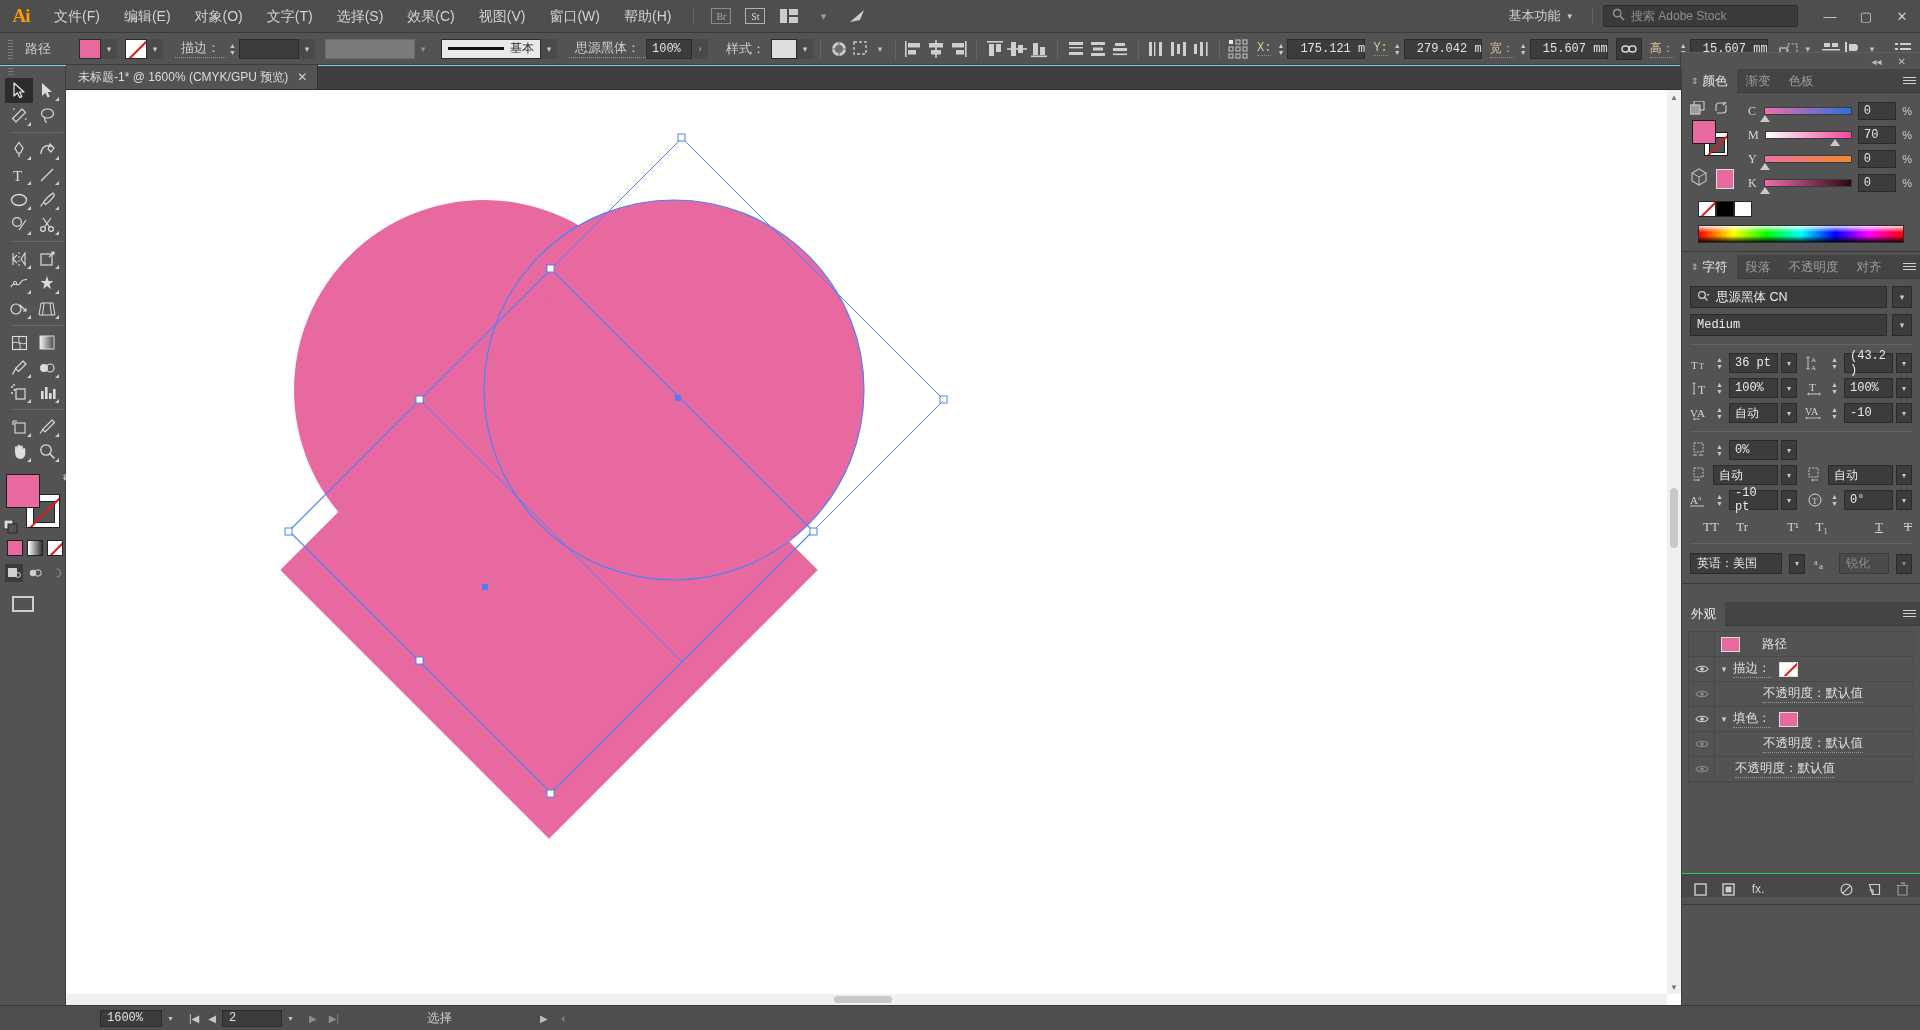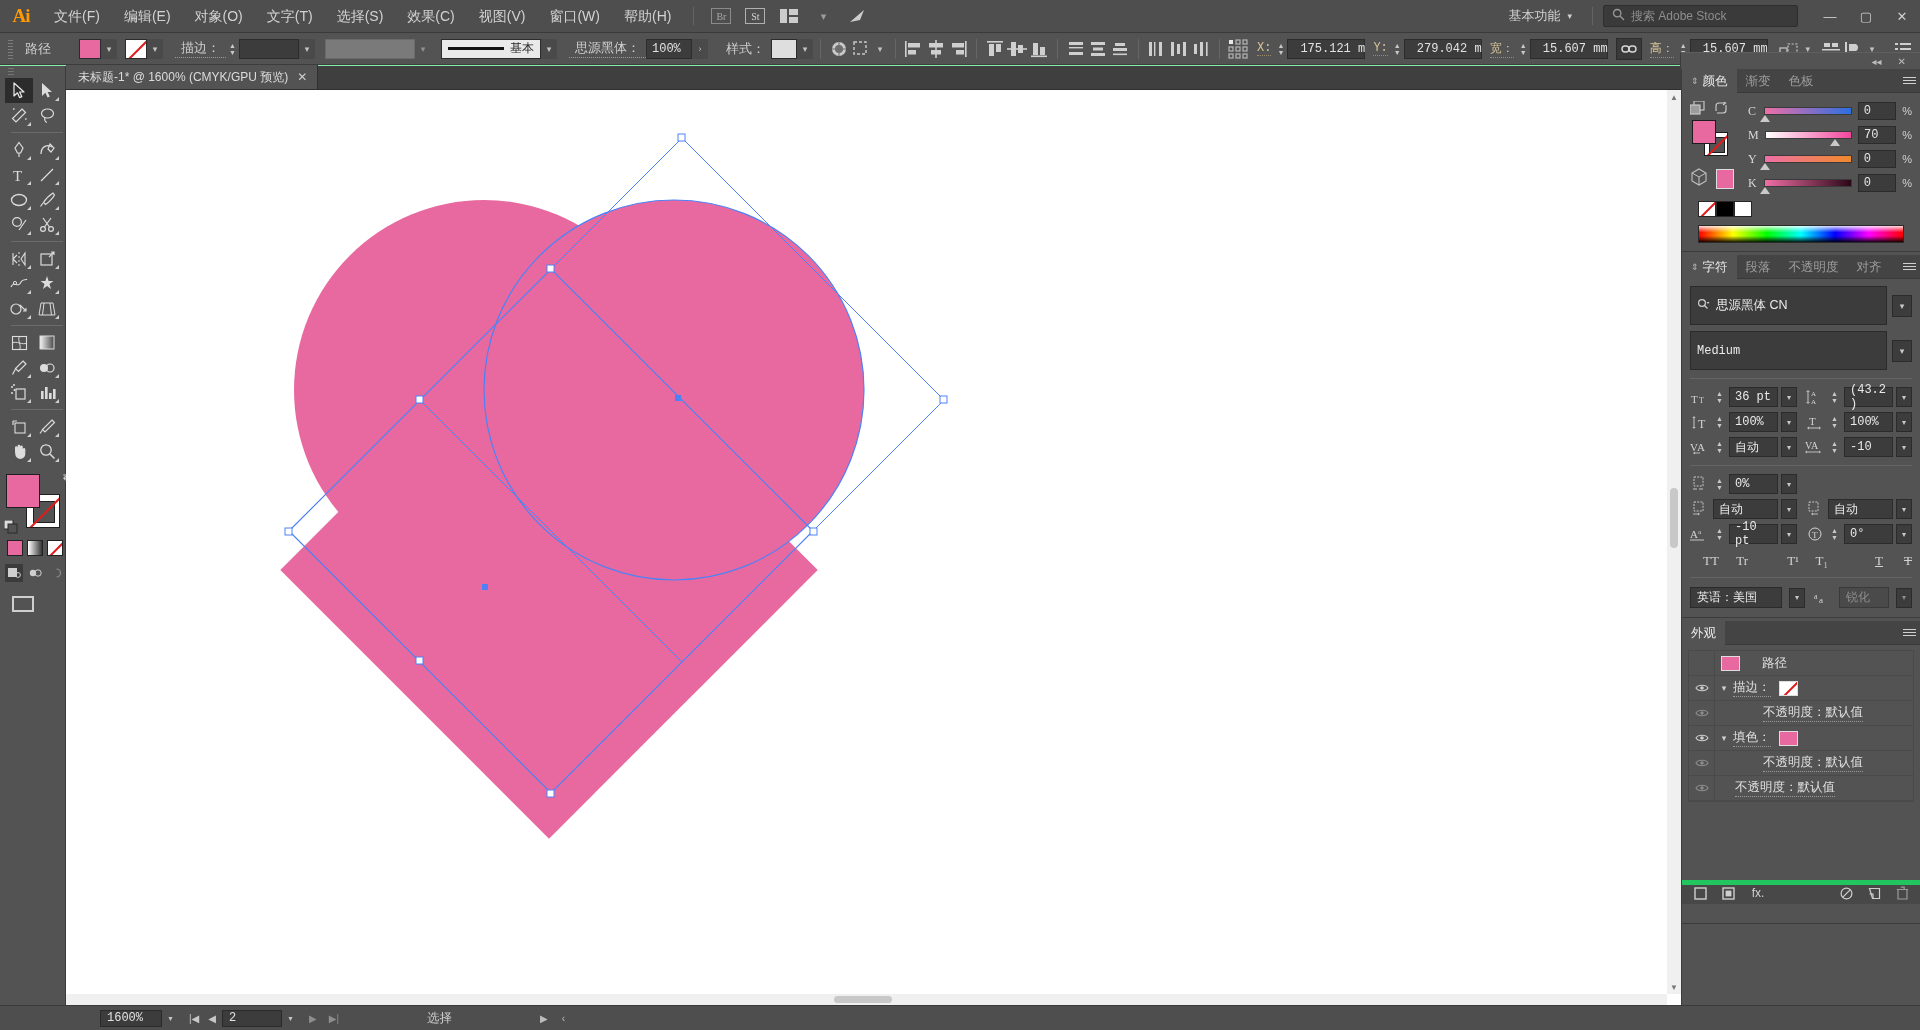--- a/index.html
+++ b/index.html
@@ -3,21 +3,21 @@
 <meta charset="utf-8">
 <style>
   * { box-sizing: border-box; margin: 0; padding: 0; }
   html, body {
     width: 1920px; height: 1030px;
     background: #535353;
     font-family: "Liberation Sans", sans-serif;
     overflow: hidden;
     -webkit-font-smoothing: antialiased;
   }
-  .app { position: relative; width: 1920px; height: 1030px; background: #86efac; }
+  .app { position: relative; width: 1920px; height: 1030px; background: #7dd3fc; }
 
   
   .menubar {
     position: absolute; left: 0; top: 0; width: 1920px; height: 33px;
     background: #4e4e4e; display: flex; align-items: center;
     border-bottom: 1px solid #3a3a3a;
   }
   .ai-logo {
     width: 42px; height: 33px; display: flex; align-items: center; justify-content: center;
     color: #ff9a00; font-size: 19px; font-weight: bold; font-family: "Liberation Serif", serif;
@@ -258,21 +258,21 @@
     margin: 8px 8px 0 8px; height: 18px; border: 1px solid #2a2a2a;
     background:
       linear-gradient(to bottom, rgba(255,255,255,0.85), rgba(255,255,255,0) 40%, rgba(0,0,0,0) 62%, rgba(0,0,0,0.9)),
       linear-gradient(to right, #ff0000, #ffff00, #00ff00, #00ffff, #0000ff, #ff00ff, #ff0000);
   }
 
   
   .char-body { padding: 7px 8px 9px 8px; }
   .cf-row { display: flex; align-items: center; gap: 5px; margin-bottom: 6px; }
   .cf-input {
-    flex: 1; height: 39px; background: #3c3c3c; border: 1px solid #2b2b2b; color: #eaeaea;
+    flex: 1; height: 22px; background: #3c3c3c; border: 1px solid #2b2b2b; color: #eaeaea;
     font-size: 12.5px; display: flex; align-items: center; gap: 6px; padding: 0 6px;
   }
   .cf-input.mono { font-family: "Liberation Mono", monospace; font-size:12px; }
   .cf-drop {
     width: 20px; height: 22px; background: #3c3c3c; border: 1px solid #2b2b2b;
     display:flex;align-items:center;justify-content:center;color:#c8c8c8;font-size:9px;
   }
   .cgrid { display: grid; grid-template-columns: 1fr 1fr; gap: 5px 8px; margin-top: 7px; }
   .cg-cell { display: flex; align-items: center; gap: 3px; }
   .cg-ico { width: 20px; height: 20px; display:flex;align-items:center;justify-content:center;color:#d4d4d4;font-size:12px; }
@@ -297,22 +297,22 @@
   }
   .ap-eye { width: 26px; display:flex; align-items:center; justify-content:center; color:#cfcfcf; font-size:11px; border-right:1px solid #4a4a4a; height:25px;}
   .ap-eye.dim { color: #8d8d8d; }
   .ap-eye.empty { color: transparent; }
   .ap-arrow { width: 18px; display:flex;align-items:center;justify-content:center;color:#cfcfcf;font-size:9px; }
   .ap-sw { width: 19px; height: 15px; border: 1px solid #ddd; }
   .ap-sw.none { background:#fff; position:relative; overflow:hidden; }
   .ap-sw.none::after { content:""; position:absolute; left:-3px; top:50%; width:28px;height:2px;background:#e01b1b;transform:rotate(-45deg);}
   .ap-text { border-bottom: 1px dotted #9a9a9a; }
   .ap-foot {
-    position: absolute; left: 0; right: 0; bottom: 16px; height: 24px; background: #484848;
-    display: flex; align-items: flex-start; gap: 12px; padding: 0 10px; border-top:5px solid #22c55e;
+    position: absolute; left: 0; right: 0; bottom: 4px; height: 24px; background: #484848;
+    display: flex; align-items: flex-end; gap: 12px; padding: 0 10px; border-top:1px solid #22c55e;
   }
   .ap-foot .ic { color: #cfcfcf; font-size: 12px; display:flex;align-items:center;justify-content:center; width:16px; height:16px;}
   .ap-foot .sp { margin-left: auto; }
   .ap-list-box { margin: 5px 6px; border: 1px solid #4a4a4a; }
 
   
   .statusbar {
     position: absolute; left: 0; bottom: 0; width: 1920px; height: 25px;
     background: #4e4e4e; border-top: 1px solid #3a3a3a;
     display: flex; align-items: center; font-size: 12px; color: #cdcdcd; padding-left: 16px;
@@ -1220,21 +1220,21 @@
                 <text x="1" y="9" font-size="8" font-family="Liberation Serif, serif" fill="#d4d4d4">a</text>
                 <text x="6" y="13" font-size="9" font-family="Liberation Serif, serif" fill="#d4d4d4">a</text>
               </svg>
           </span>
           <div class="aa-sel">锐化</div>
           <div class="cg-dd" style="color:#8c8c8c">▾</div>
         </div>
       </div>
     </div>
 
-    <div class="panel" style="margin-top:3px;height:303px;position:relative;">
+    <div class="panel" style="margin-top:18px;height:303px;position:relative;">
       <div class="panel-tabs">
         <div class="ptab active">外观</div>
         <div class="panel-menu">
           <div class="hamburger">
               <span></span>
               <span></span>
               <span></span>
             </div>
         </div>
       </div>

